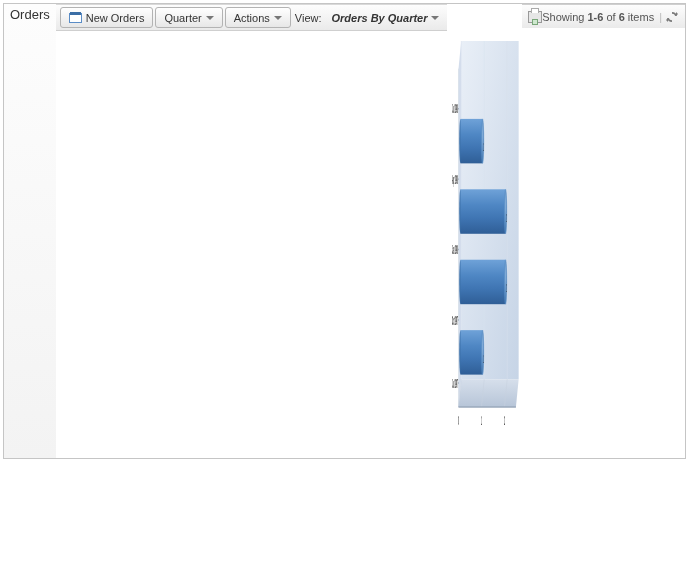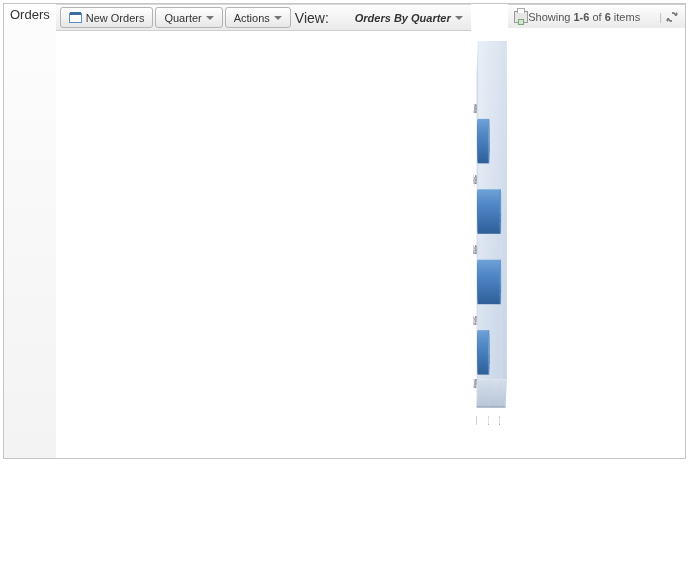--- a/index.html
+++ b/index.html
@@ -45,21 +45,21 @@
     height: 21px;
     padding: 4px 8px;
     border: 1px solid #b3b3b3;
     border-radius: 3px;
     background: linear-gradient(#ffffff, #e7e7e7);
     cursor: pointer;
     font-size: 11px;
     color: #333;
   }
   .spacer { flex: 1; }
-  .view-label { font-size: 14px; color: #333; margin-right: 20px; }
+  .view-label { font-size: 11px; color: #333; margin-right: 4px; }
   .view-selector {
     display: inline-flex;
     align-items: center;
     gap: 4px;
     font-weight: bold;
     font-size: 11px;
     color: #333;
     cursor: pointer;
     padding: 0 4px;
     font-style: italic;
@@ -110,21 +110,21 @@
   .printer-icon::after {
     content: '';
     position: absolute; bottom: -3px; left: 3px; right: 3px; height: 4px;
     background: #cfe8cf; border: 1px solid #7aa77a;
   }
   .refresh-icon {
     width: 14px; height: 14px;
     display: inline-flex; align-items: center; justify-content: center;
     cursor: pointer;
   }
-  .summary { margin-left: auto; margin-right: 16px; }
+  .summary { margin-left: auto; margin-right: 2px; }
   .sep { color: #bbb; margin: 0 3px; }
   svg.chart { width: 100%; height: 100%; display: block; }
   .plot-bg { fill: url(#plotGrad); }
   .y-tick-label { font-size: 13px; font-weight: bold; fill: #222; text-anchor: end; }
   .x-tick-label { font-size: 14px; font-weight: bold; fill: #222; text-anchor: middle; }
   .bar-top { fill: url(#barGrad); }
   .bar-cap { fill: url(#capGrad); stroke: #5a90c9; stroke-width: 1; }
   .bar-left-cap { fill: #3a6fa8; }
   .data-label { font-size: 11px; fill: #111; text-anchor: start; }
   .grid-floor { stroke: #c7d1dd; stroke-width: 1; }

